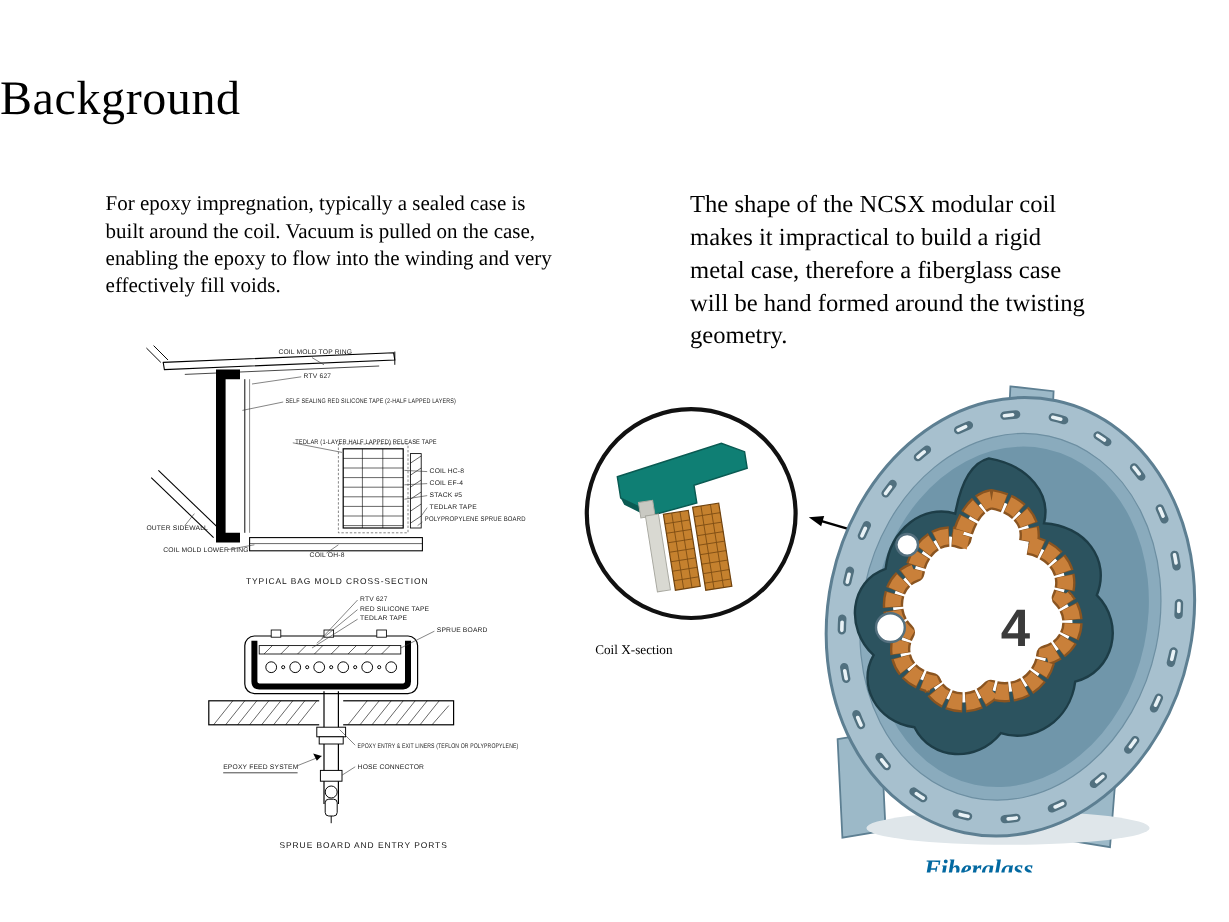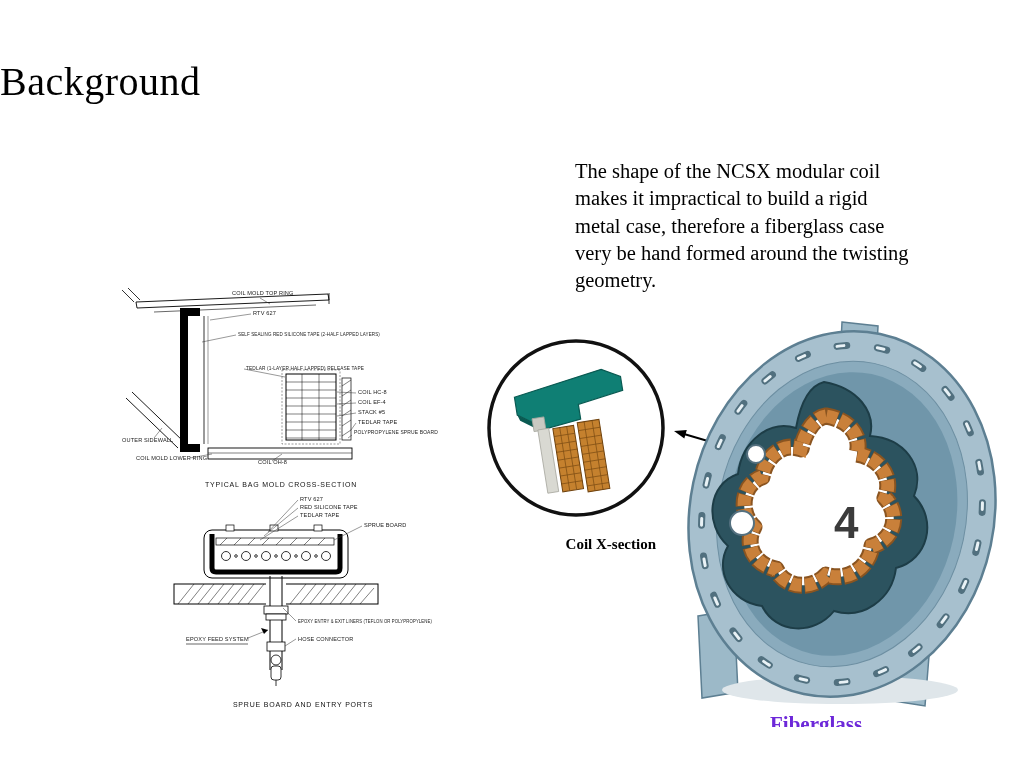--- a/index.html
+++ b/index.html
@@ -14,45 +14,47 @@
   .para{position:absolute;}
   .para-left{left:88px;top:158px;width:378px;font-size:17.5px;line-height:1.3;}
   .para-right{left:575px;top:158px;width:342px;font-size:20.5px;line-height:1.33;}
   .fig{position:absolute;}
   .fig-bagmold{left:120px;top:282px;width:322px;height:212px;}
   .fig-sprue{left:168px;top:492px;width:270px;height:222px;}
   .fig-inset{left:484px;top:336px;width:184px;height:184px;}
   .fig-arrow{left:670px;top:420px;width:140px;height:60px;}
   .fig-coil{left:672px;top:318px;width:348px;height:400px;}
   .inset-caption{
-    position:absolute;left:496px;top:536px;width:160px;text-align:right;
-    font-weight:bold;font-size:15px;
+    position:absolute;left:496px;top:536px;width:160px;text-align:left;
+    font-weight:normal;font-size:11px;
   }
   .partial-caption{
     position:absolute;left:770px;top:714px;width:220px;height:13px;overflow:hidden;
-    color:#6d28d9;font-weight:bold;font-size:21px;line-height:21px;
+    color:#0369a1;font-weight:bold;font-size:21px;line-height:21px;
     font-family:"Liberation Serif",serif;
+    font-style:italic;
   }
   svg{display:block;}
   svg text{font-family:"Liberation Sans",sans-serif;fill:#1a1a1a;}
   .t{font-size:5.6px;letter-spacing:0.15px;}
   .cap{font-size:7px;letter-spacing:0.8px;fill:#111;}
   .ln{stroke:#000;fill:none;}
   .ld{stroke:#333;stroke-width:0.5;fill:none;}
   .hatch{stroke:#000;stroke-width:0.5;fill:none;}
   .big4{font-size:44px;font-weight:bold;fill:#3b3b3b;}
 </style>
 </head>
 <body>
 
 <div class="slide">
 
   <div class="title">Background</div>
 
-  <div class="para para-right">The shape of the NCSX modular coil makes it impractical to build a rigid metal case, therefore a fiberglass case very be hand formed around the twisting geometry.</div>
+  <div class="para para-left">For epoxy impregnation, typically a sealed case is built around the coil. Vacuum is pulled on the case, enabling the epoxy to flow into the winding and very effectively fill voids.</div>
+  <div class="para para-right">The shape of the NCSX modular coil makes it impractical to build a rigid metal case, therefore a fiberglass case will be hand formed around the twisting geometry.</div>
 
   <svg class="fig fig-bagmold" viewBox="0 0 322 212">
 
     <g>
       <polygon points="16,20 208,12 209,18 17,26" fill="#fff" stroke="#000" stroke-width="0.9"></polygon>
       <line class="ln" x1="209" y1="11" x2="209" y2="22" stroke-width="0.8"></line>
       <line class="ln" x1="34" y1="30" x2="196" y2="23" stroke-width="0.6"></line>
       <line class="ln" x1="14" y1="20" x2="2" y2="8" stroke-width="0.8"></line>
       <line class="ln" x1="20" y1="18" x2="8" y2="6" stroke-width="0.8"></line>
     </g>

